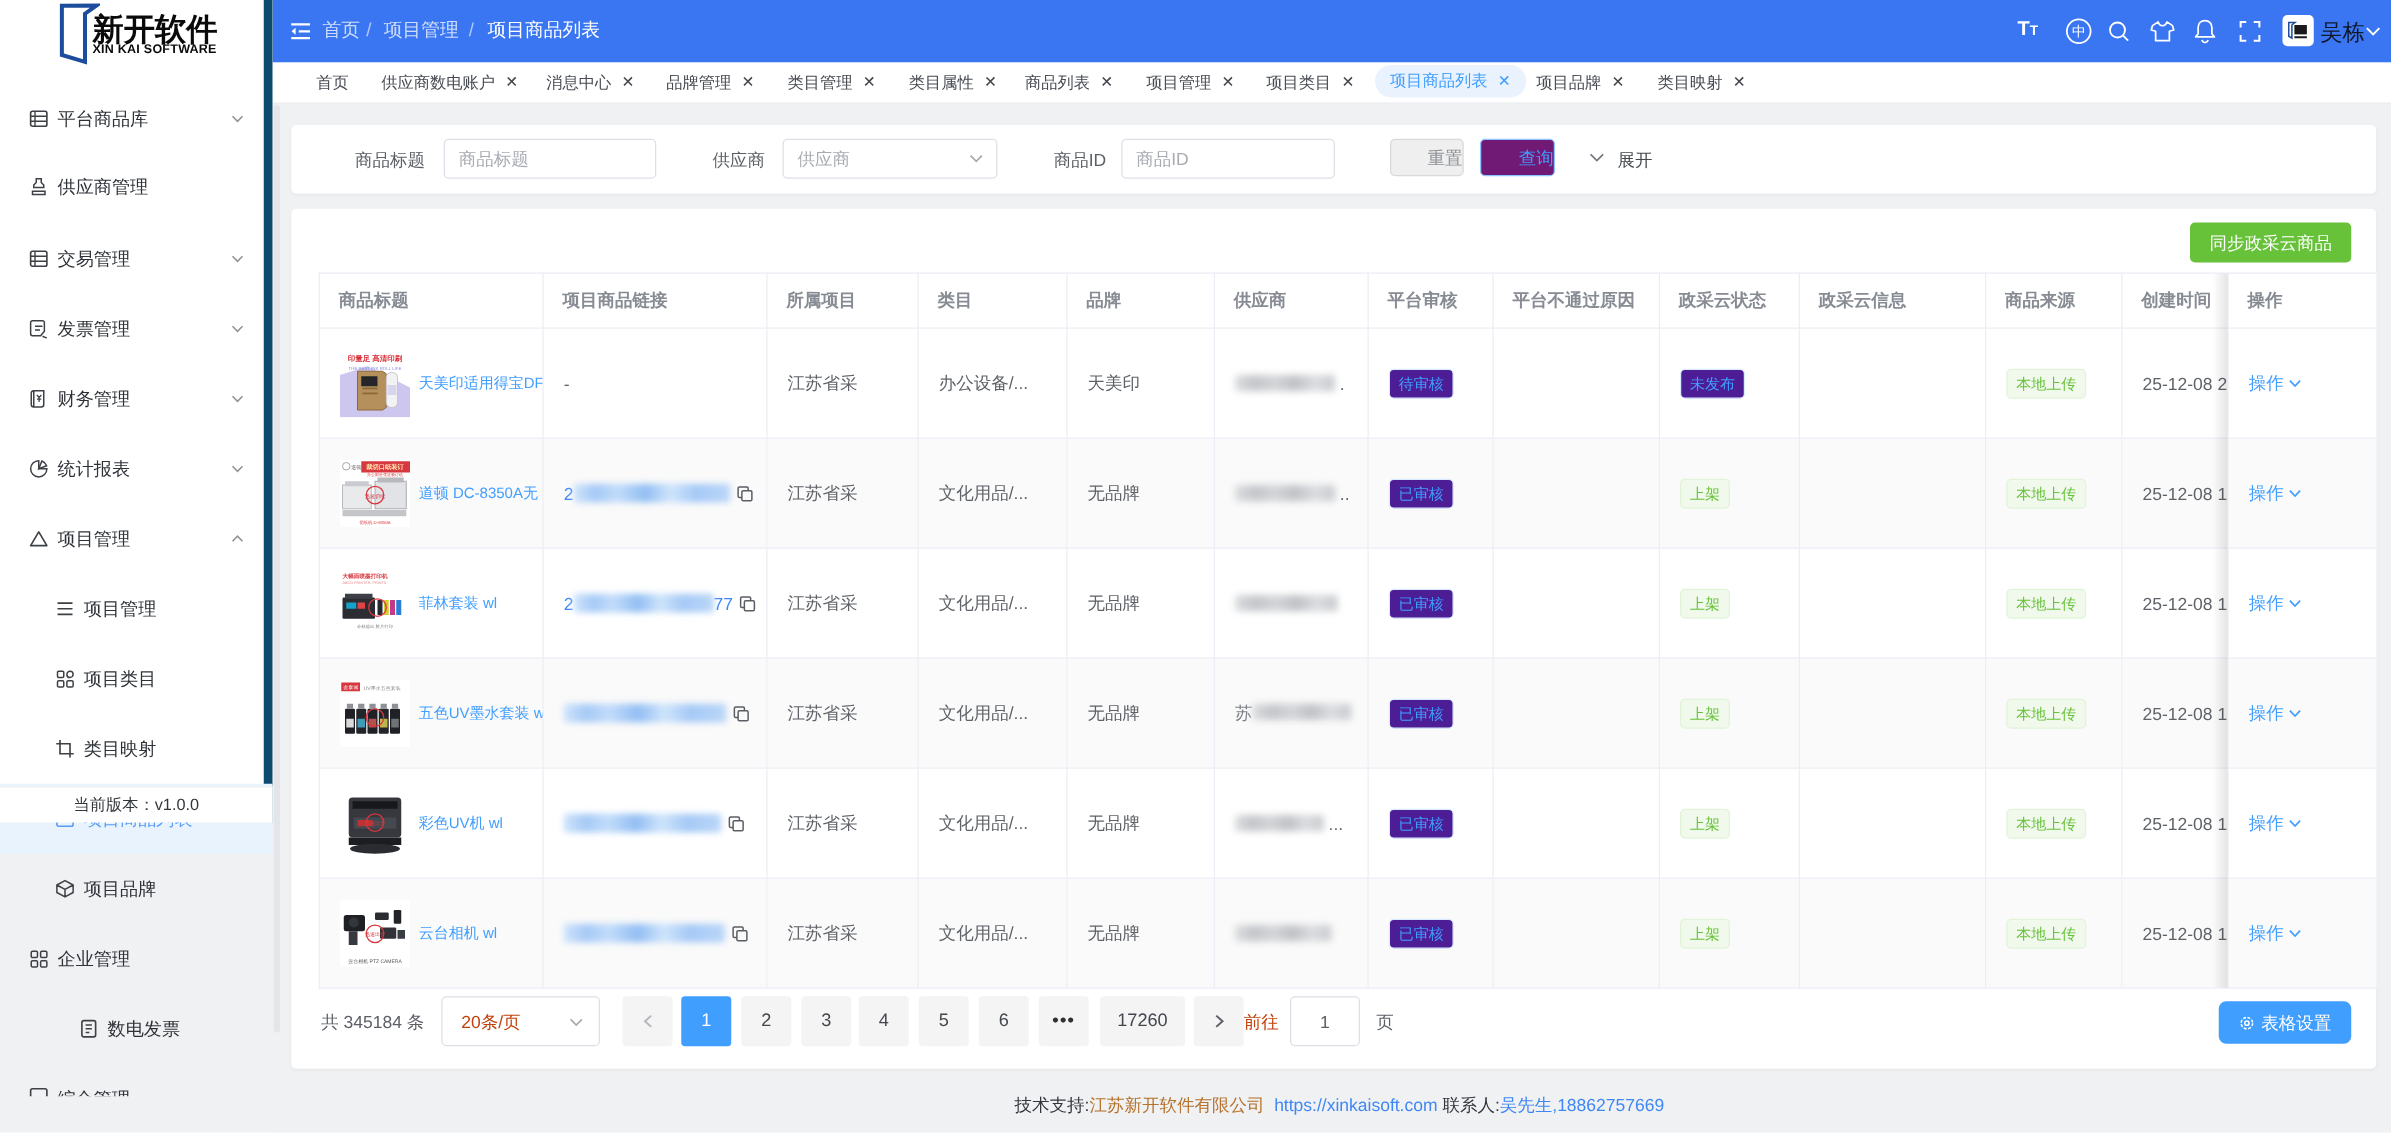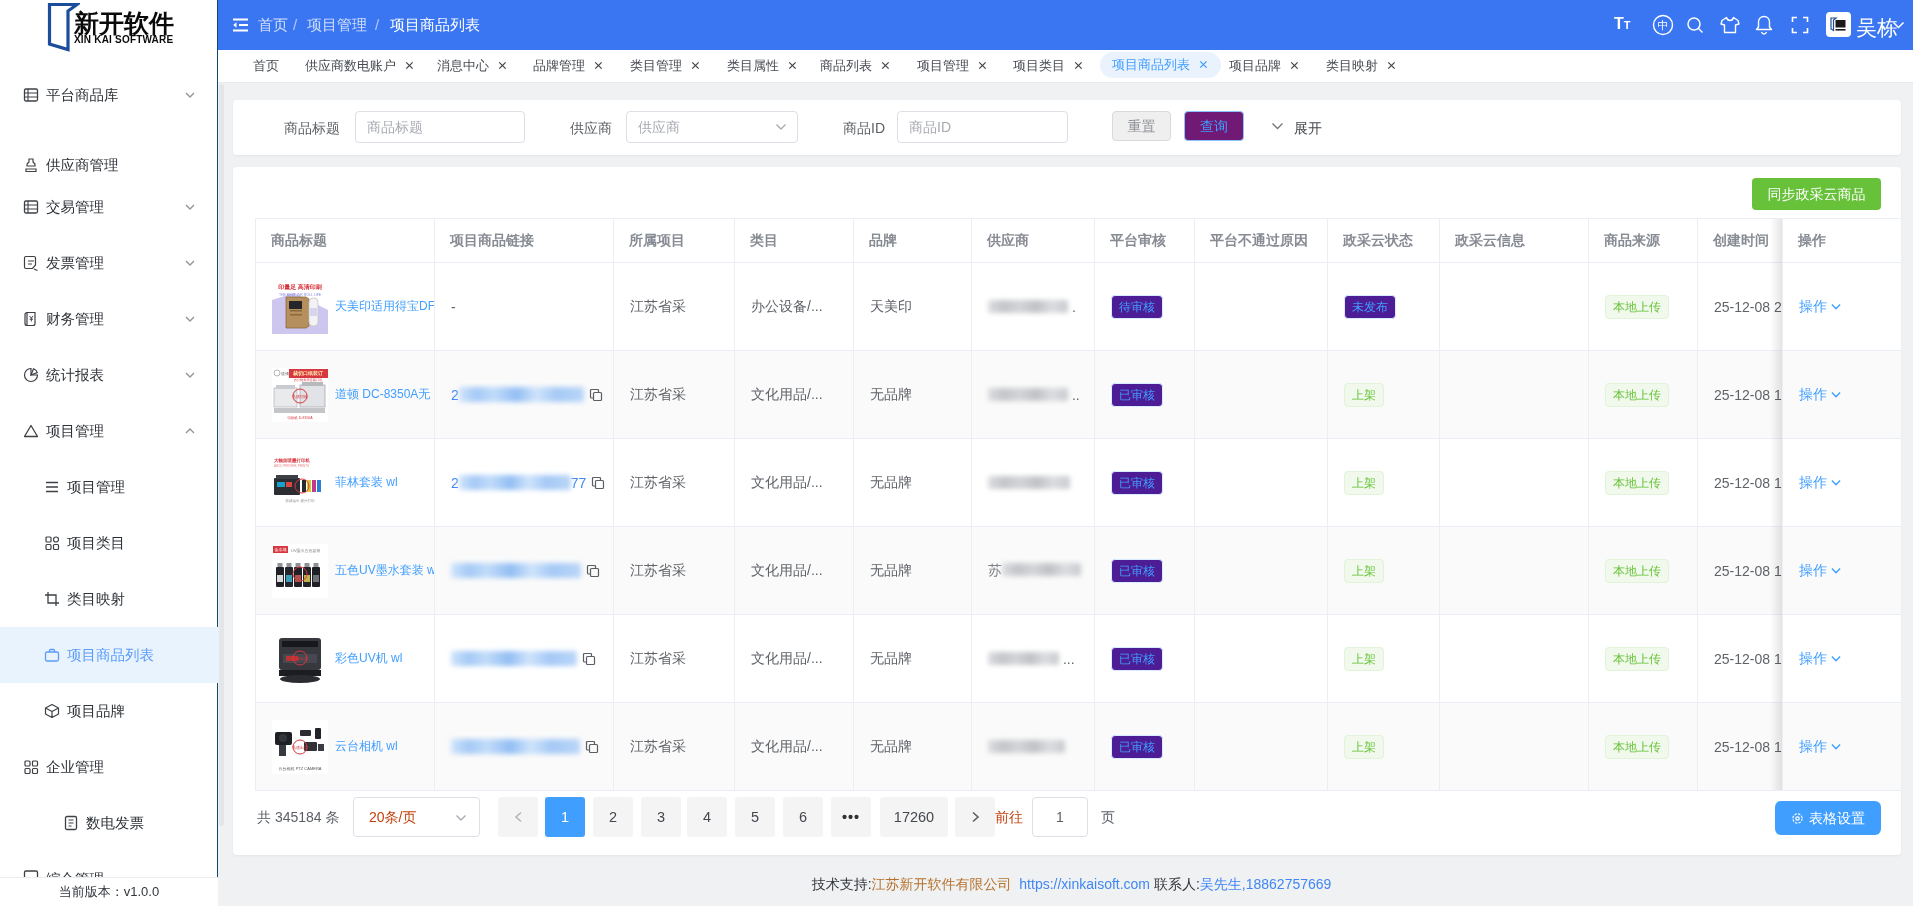--- a/index.html
+++ b/index.html
@@ -2,21 +2,21 @@
 <html lang="zh"><head>
 <meta charset="utf-8">
 <title>项目商品列表</title>
 <style>
 *{margin:0;padding:0;box-sizing:border-box;}
 html,body{width:1913px;height:906px;overflow:hidden;}
 body{font-family:"Liberation Sans",sans-serif;background:#f0f1f3;position:relative;font-size:14px;color:#606266;}
 .abs{position:absolute;}
 
 
-#sidebar{position:absolute;left:0;top:0;width:218px;height:906px;background:#fff;border-right:1px solid #0c4a6e;z-index:30;}
+#sidebar{position:absolute;left:0;top:0;width:218px;height:658px;background:#fff;border-right:7px solid #0c4a6e;z-index:30;}
 #logo{position:absolute;left:47px;top:2px;width:160px;height:48px;}
 #logo .zh{position:absolute;left:27px;top:5px;font-size:25px;font-weight:bold;color:#0a0a0a;letter-spacing:0px;white-space:nowrap;}
 #logo .en{position:absolute;left:27px;top:32px;font-size:10px;font-weight:bold;color:#0a0a0a;letter-spacing:0.2px;white-space:nowrap;}
 .mi{position:absolute;left:0;width:218px;height:56px;}
 .mi .ic{position:absolute;left:23px;top:50%;margin-top:-8px;width:16px;height:16px;color:#3d4045;}
 .mi .tx{position:absolute;left:46px;top:50%;margin-top:-9px;font-size:14.5px;color:#2e3238;white-space:nowrap;}
 .mi .ar{position:absolute;right:23px;top:50%;margin-top:-5px;width:10px;height:10px;color:#909399;}
 .mi.sub .ic{left:44px;}
 .mi.sub .tx{left:67px;}
 .mi.active{background:#e9f3fd;}
@@ -40,21 +40,21 @@
 .tab.on .x{color:#409eff;}
 
 
 .card{position:absolute;background:#fff;border-radius:4px;box-shadow:0 1px 3px rgba(0,0,0,0.05);}
 #fcard{left:233px;top:100px;width:1668px;height:55px;}
 #tcard{left:233px;top:167px;width:1668px;height:688px;}
 
 
 .flabel{position:absolute;top:113px;height:30px;line-height:30px;font-size:14px;color:#5c6066;z-index:12;}
 .finput{position:absolute;top:111px;height:32px;border:1px solid #dcdfe6;border-radius:4px;background:#fff;z-index:12;line-height:30px;font-size:14px;color:#a8abb2;padding-left:11px;}
-.fbtn{position:absolute;top:111px;height:30px;border-radius:4px;z-index:12;text-align:center;line-height:28px;font-size:14px;}
+.fbtn{position:absolute;top:111px;height:30px;border-radius:4px;z-index:12;text-align:right;line-height:28px;font-size:14px;}
 
 
 #tbl{position:absolute;left:255px;top:218px;width:1646px;border-collapse:collapse;table-layout:fixed;background:#fff;z-index:11;}
 #tbl th{height:44px;border:1px solid #ebeef5;font-size:14px;color:#878b93;font-weight:bold;text-align:left;padding:0 15px;background:#fff;white-space:nowrap;overflow:hidden;}
 #tbl td{height:88px;border:1px solid #ebeef5;font-size:14px;color:#5f6368;padding:0 16px;background:#fff;overflow:hidden;white-space:nowrap;}
 #tbl tr.alt td{background:#fafafa;}
 .pimg{display:inline-block;vertical-align:middle;width:56px;height:54px;flex-shrink:0;}
 .ptitle{display:inline-block;vertical-align:middle;margin-left:7px;color:#409eff;font-size:12px;flex-shrink:0;}
 .tcell{display:flex;align-items:center;overflow:hidden;}
 #tbl td:first-child{padding-right:0;}
@@ -93,21 +93,21 @@
   <div class="mi" style="top:67px;">
     <svg class="ic" viewBox="0 0 16 16">
         <rect x="1.5" y="2" width="13" height="12" rx="1.5" fill="none" stroke="currentColor" stroke-width="1.3"></rect>
         <path d="M1.5,6 H14.5 M1.5,10 H14.5 M5,2 V14" stroke="currentColor" stroke-width="1.1" fill="none"></path>
       </svg>
     <div class="tx">平台商品库</div>
     <svg class="ar" viewBox="0 0 10 10">
         <path d="M1,3 L5,7 L9,3" stroke="currentColor" stroke-width="1.3" fill="none"></path>
       </svg>
   </div>
-  <div class="mi" style="top:137px;">
+  <div class="mi" style="top:121px;">
     <svg class="ic" viewBox="0 0 16 16">
         <path d="M6,2 h4 v3 l2,2 v2 H4 V7 l2,-2 Z M3,12 h10 v2.5 H3 Z" fill="none" stroke="currentColor" stroke-width="1.2"></path>
       </svg>
     <div class="tx">供应商管理</div>
   </div>
   <div class="mi" style="top:179px;">
     <svg class="ic" viewBox="0 0 16 16">
         <rect x="1.5" y="2" width="13" height="12" rx="1.5" fill="none" stroke="currentColor" stroke-width="1.3"></rect>
         <path d="M1.5,6 H14.5 M1.5,10 H14.5 M5,2 V14" stroke="currentColor" stroke-width="1.1" fill="none"></path>
       </svg>
@@ -245,21 +245,21 @@
   <svg class="hic" style="left:1573px;top:16px;" width="18" height="18" viewBox="0 0 18 18">
       <path d="M1.5,6 V1.5 H6 M12,1.5 H16.5 V6 M16.5,12 V16.5 H12 M6,16.5 H1.5 V12" fill="none" stroke="#fff" stroke-width="1.6"></path>
     </svg>
   <div class="abs" style="left:1608px;top:12px;width:25px;height:25px;border-radius:4px;background:#fff;overflow:hidden;">
     <svg width="25" height="25" viewBox="0 0 25 25">
         <path d="M5,6 H10 L7.5,8 V18.5 L5,17 Z" fill="none" stroke="#1c4c9c" stroke-width="1.2"></path>
         <rect x="9.5" y="8" width="10" height="7.5" fill="#1a1a1a"></rect>
         <rect x="9.5" y="17" width="10" height="1.6" fill="#1a1a1a"></rect>
       </svg>
   </div>
-  <div class="abs" style="left:1638px;top:14px;color:#ffffff;font-size:21px;">吴栋</div>
+  <div class="abs" style="left:1638px;top:14px;color:#0f172a;font-size:18px;">吴栋</div>
   <svg class="hic" style="left:1674px;top:21px;" width="13" height="9" viewBox="0 0 13 9">
       <path d="M1.5,1.5 L6.5,6.5 L11.5,1.5" stroke="#fff" stroke-width="1.5" fill="none"></path>
     </svg>
 </div>
 
 <div id="tabs">
   <div class="tab" style="left:35px;">首页</div>
   <div class="tab" style="left:87px;">供应商数电账户<span class="x">✕</span></div>
   <div class="tab" style="left:219px;">消息中心<span class="x">✕</span></div>
   <div class="tab" style="left:315px;">品牌管理<span class="x">✕</span></div>

